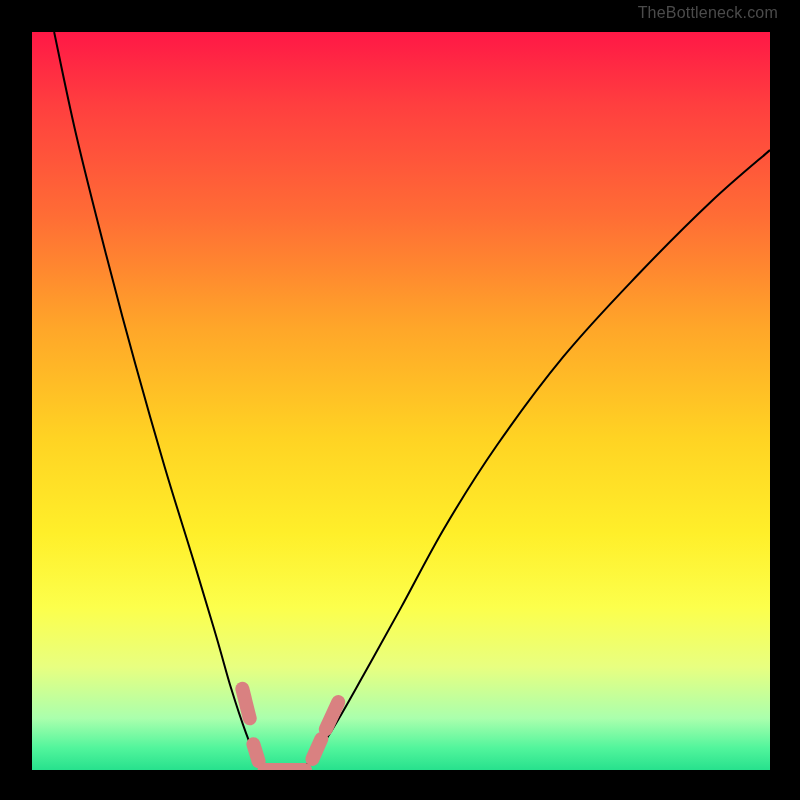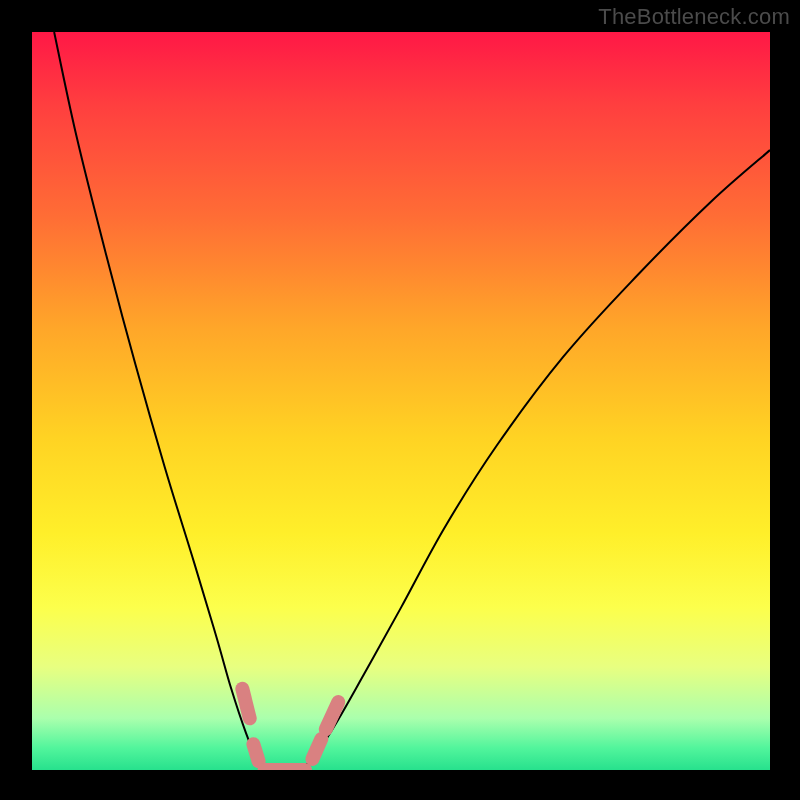--- a/index.html
+++ b/index.html
@@ -7,23 +7,23 @@
     width: 800px;
     height: 800px;
     background: #000;
     position: relative;
     overflow: hidden;
     font-family: Arial, Helvetica, sans-serif;
   }
   .watermark {
     position: absolute;
     top: 4px;
-    right: 10px;
+    right: 22px;
     color: #4b4b4b;
-    font-size: 22px;
+    font-size: 16px;
     font-weight: 400;
     z-index: 10;
     letter-spacing: 0.2px;
   }
   .plot-area {
     position: absolute;
     left: 32px;
     top: 32px;
     width: 738px;
     height: 738px;

